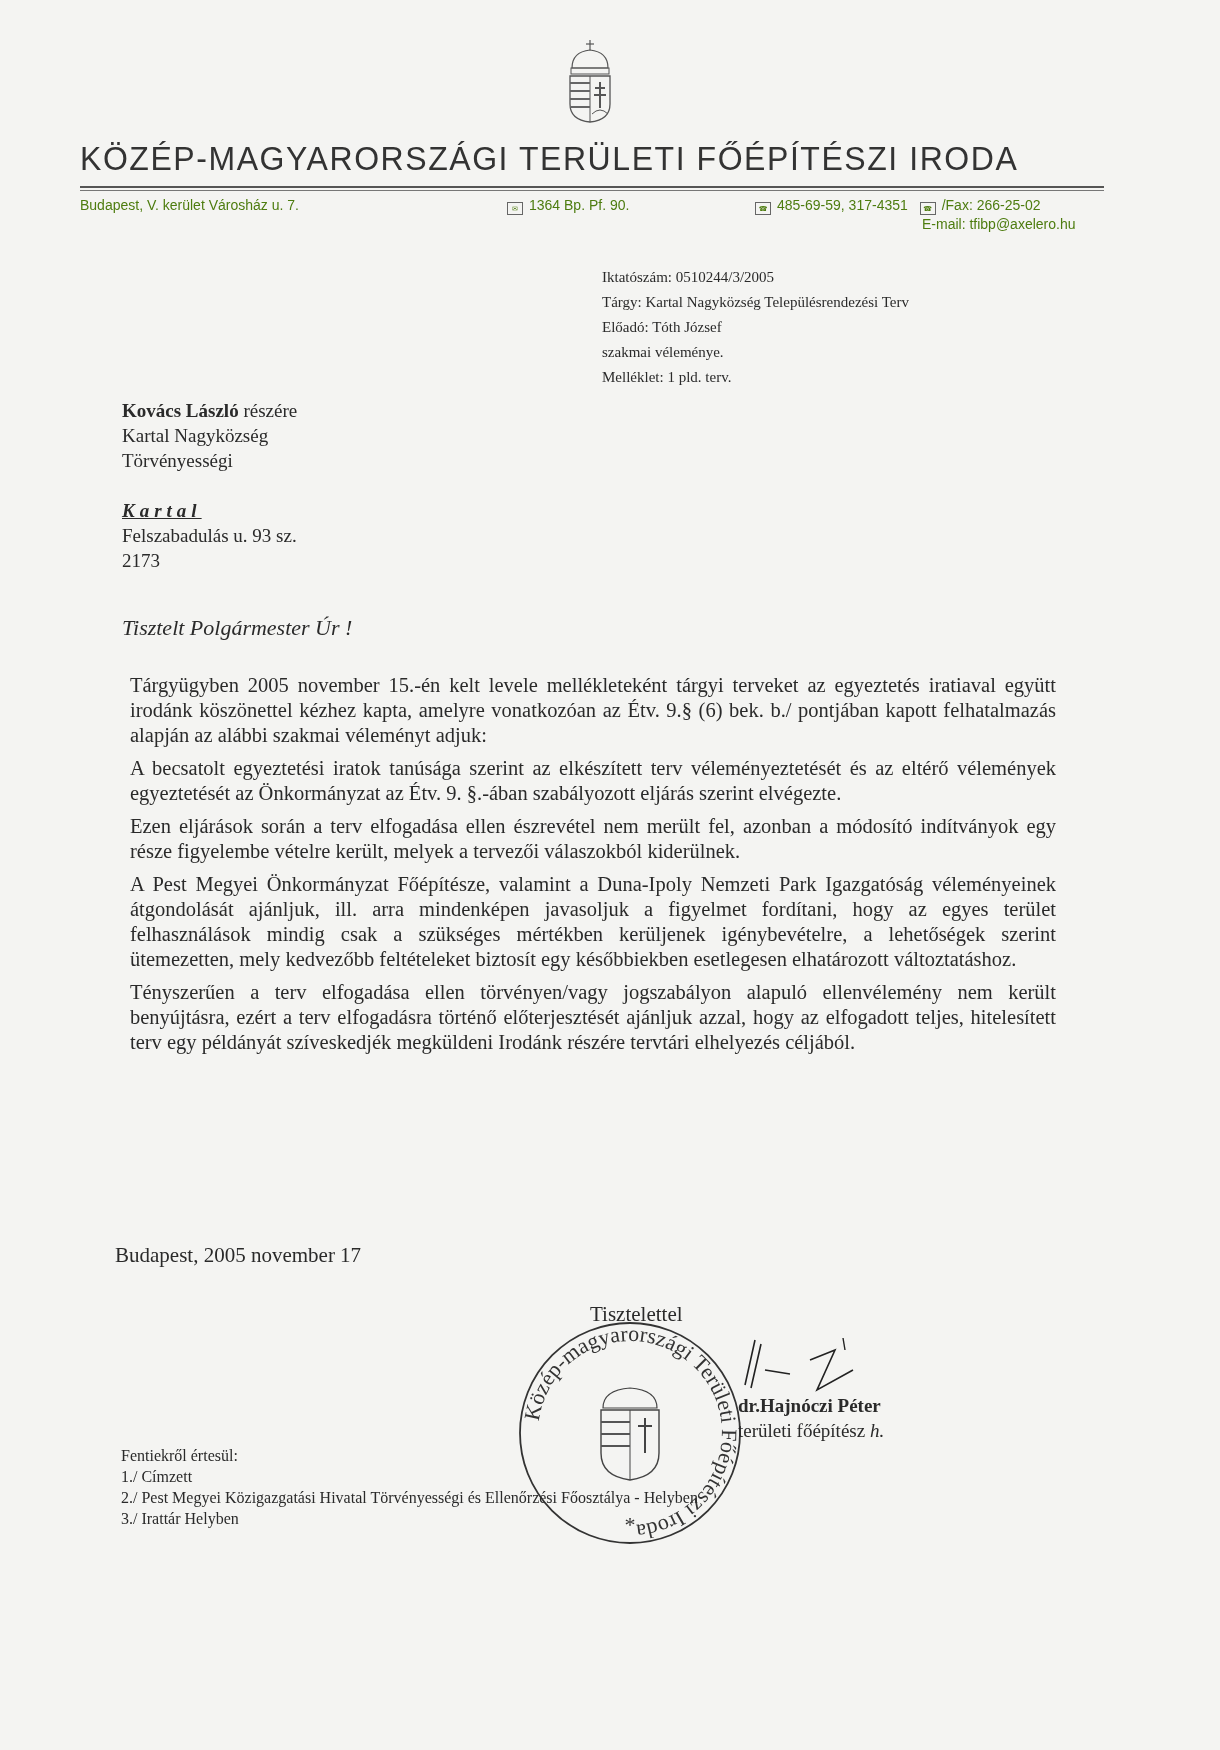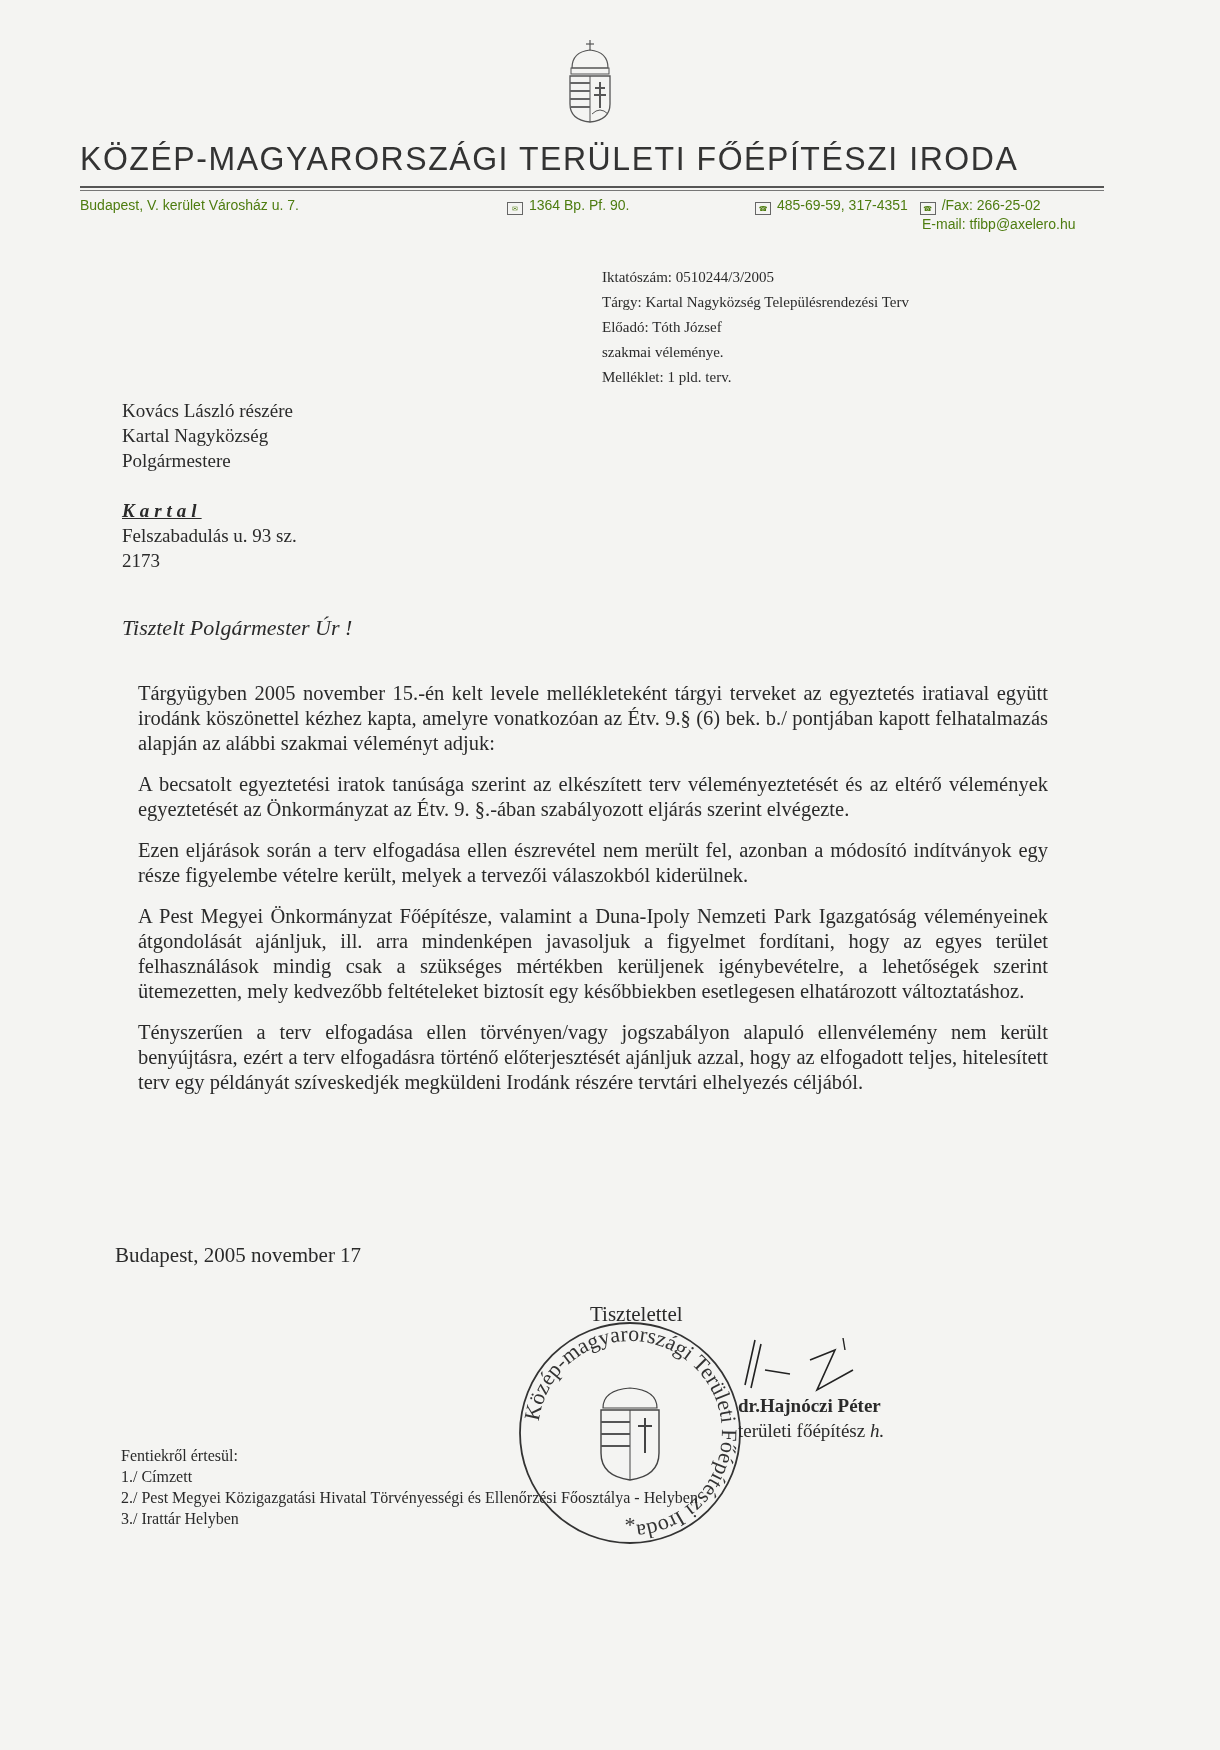--- a/index.html
+++ b/index.html
@@ -6,25 +6,25 @@
   body { width: 1220px; height: 1750px; background: #f4f4f2; position: relative; overflow: hidden; color: #2a2a2a; font-family: "Liberation Serif", serif; }
   .abs { position: absolute; }
   .crest { left: 566px; top: 38px; width: 48px; height: 86px; }
   .org-title { left: 80px; top: 140px; width: 1024px; font-family: "Liberation Sans", sans-serif; font-size: 33px; letter-spacing: 1.6px; color: #333; white-space: nowrap; font-weight: normal; transform: scaleX(0.97); transform-origin: left; }
   .rule1 { left: 80px; top: 186px; width: 1024px; height: 2px; background: #555; }
   .rule2 { left: 80px; top: 190px; width: 1024px; height: 1px; background: #777; }
   .contact { top: 197px; font-family: "Liberation Sans", sans-serif; font-size: 14px; color: #4d7c0f; white-space: nowrap; }
   .contact .ico { display: inline-block; width: 14px; height: 11px; border: 1px solid #666; margin-right: 6px; vertical-align: -1px; font-size: 7px; line-height: 11px; text-align: center; }
   .meta { left: 602px; top: 265px; font-size: 15px; line-height: 25px; }
   .recipient { left: 122px; top: 398px; font-size: 19px; line-height: 25px; }
-  .recipient b { font-weight: normal; }
+  .recipient b { font-weight: bold; }
   .city { font-style: italic; font-weight: bold; letter-spacing: 5px; text-decoration: underline; }
   .greeting { left: 122px; top: 615px; font-size: 22px; font-style: italic; }
   .body-text { left: 122px; top: 665px; width: 942px; font-size: 20.5px; line-height: 25px; text-align: justify; }
-  .body-text p { margin: 16px; }
+  .body-text p { margin: 8px; }
   .date { left: 115px; top: 1243px; font-size: 21px; }
   .closing { left: 590px; top: 1302px; font-size: 21px; }
   .signer { left: 738px; top: 1393px; font-size: 19px; line-height: 25px; }
   .signer .nm { font-weight: bold; }
   .notify { left: 113px; top: 1445px; font-size: 16px; line-height: 21px; margin-left: 8px; }
   .stamp { left: 515px; top: 1318px; width: 230px; height: 230px; }
   .signature { left: 735px; top: 1330px; width: 200px; height: 70px; }
 </style>
 </head>
 <body>
@@ -64,21 +64,21 @@
   <div>Iktatószám: 0510244/3/2005</div>
   <div>Tárgy: Kartal Nagyközség Településrendezési Terv</div>
   <div>Előadó: Tóth József</div>
   <div>szakmai véleménye.</div>
   <div>Melléklet: 1 pld. terv.</div>
 </div>
 
 <div class="abs recipient">
   <div><b>Kovács László</b><span> részére</span></div>
   <div>Kartal Nagyközség</div>
-  <div>Polgármestere</div>
+  <div>Törvényességi</div>
   <div style="height:25px;"></div>
   <div class="city">Kartal</div>
   <div>Felszabadulás u. 93 sz.</div>
   <div>2173</div>
 </div>
 
 <div class="abs greeting">Tisztelt Polgármester Úr !</div>
 
 <div class="abs body-text">
   <p>Tárgyügyben 2005 november 15.-én kelt levele mellékleteként tárgyi terveket az egyeztetés iratiaval együtt irodánk köszönettel kézhez kapta, amelyre vonatkozóan az Étv. 9.§ (6) bek. b./ pontjában kapott felhatalmazás alapján az alábbi szakmai véleményt adjuk:</p>

